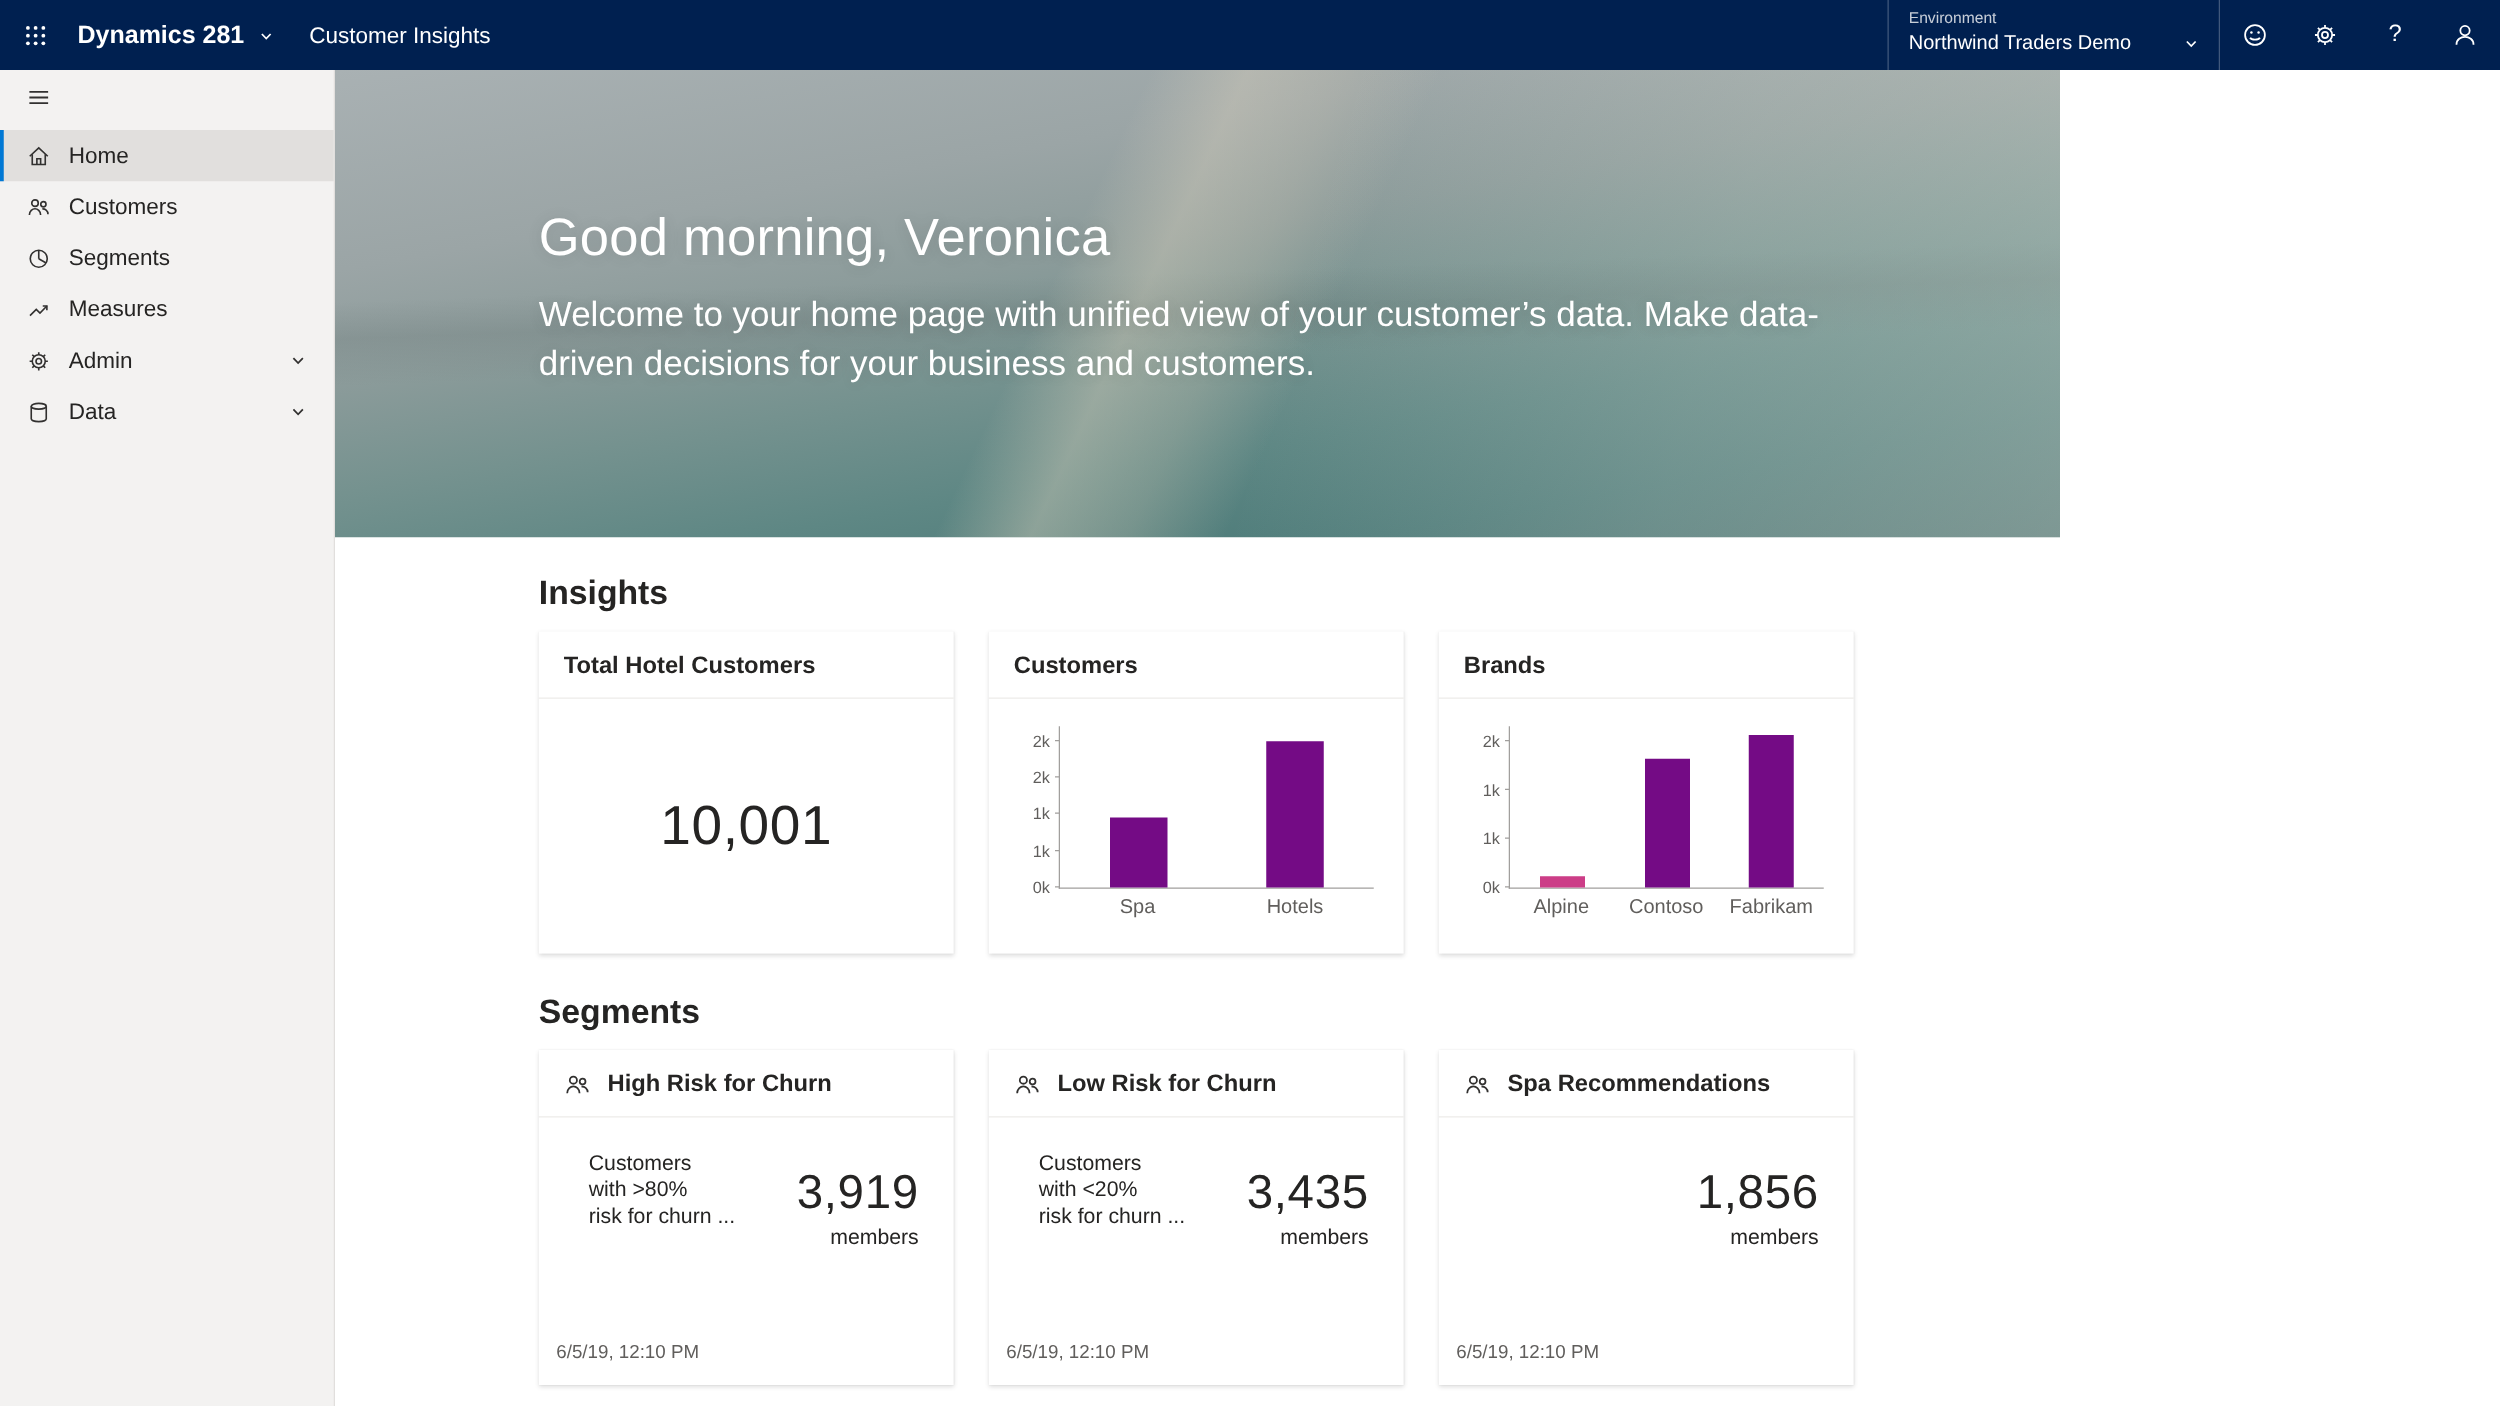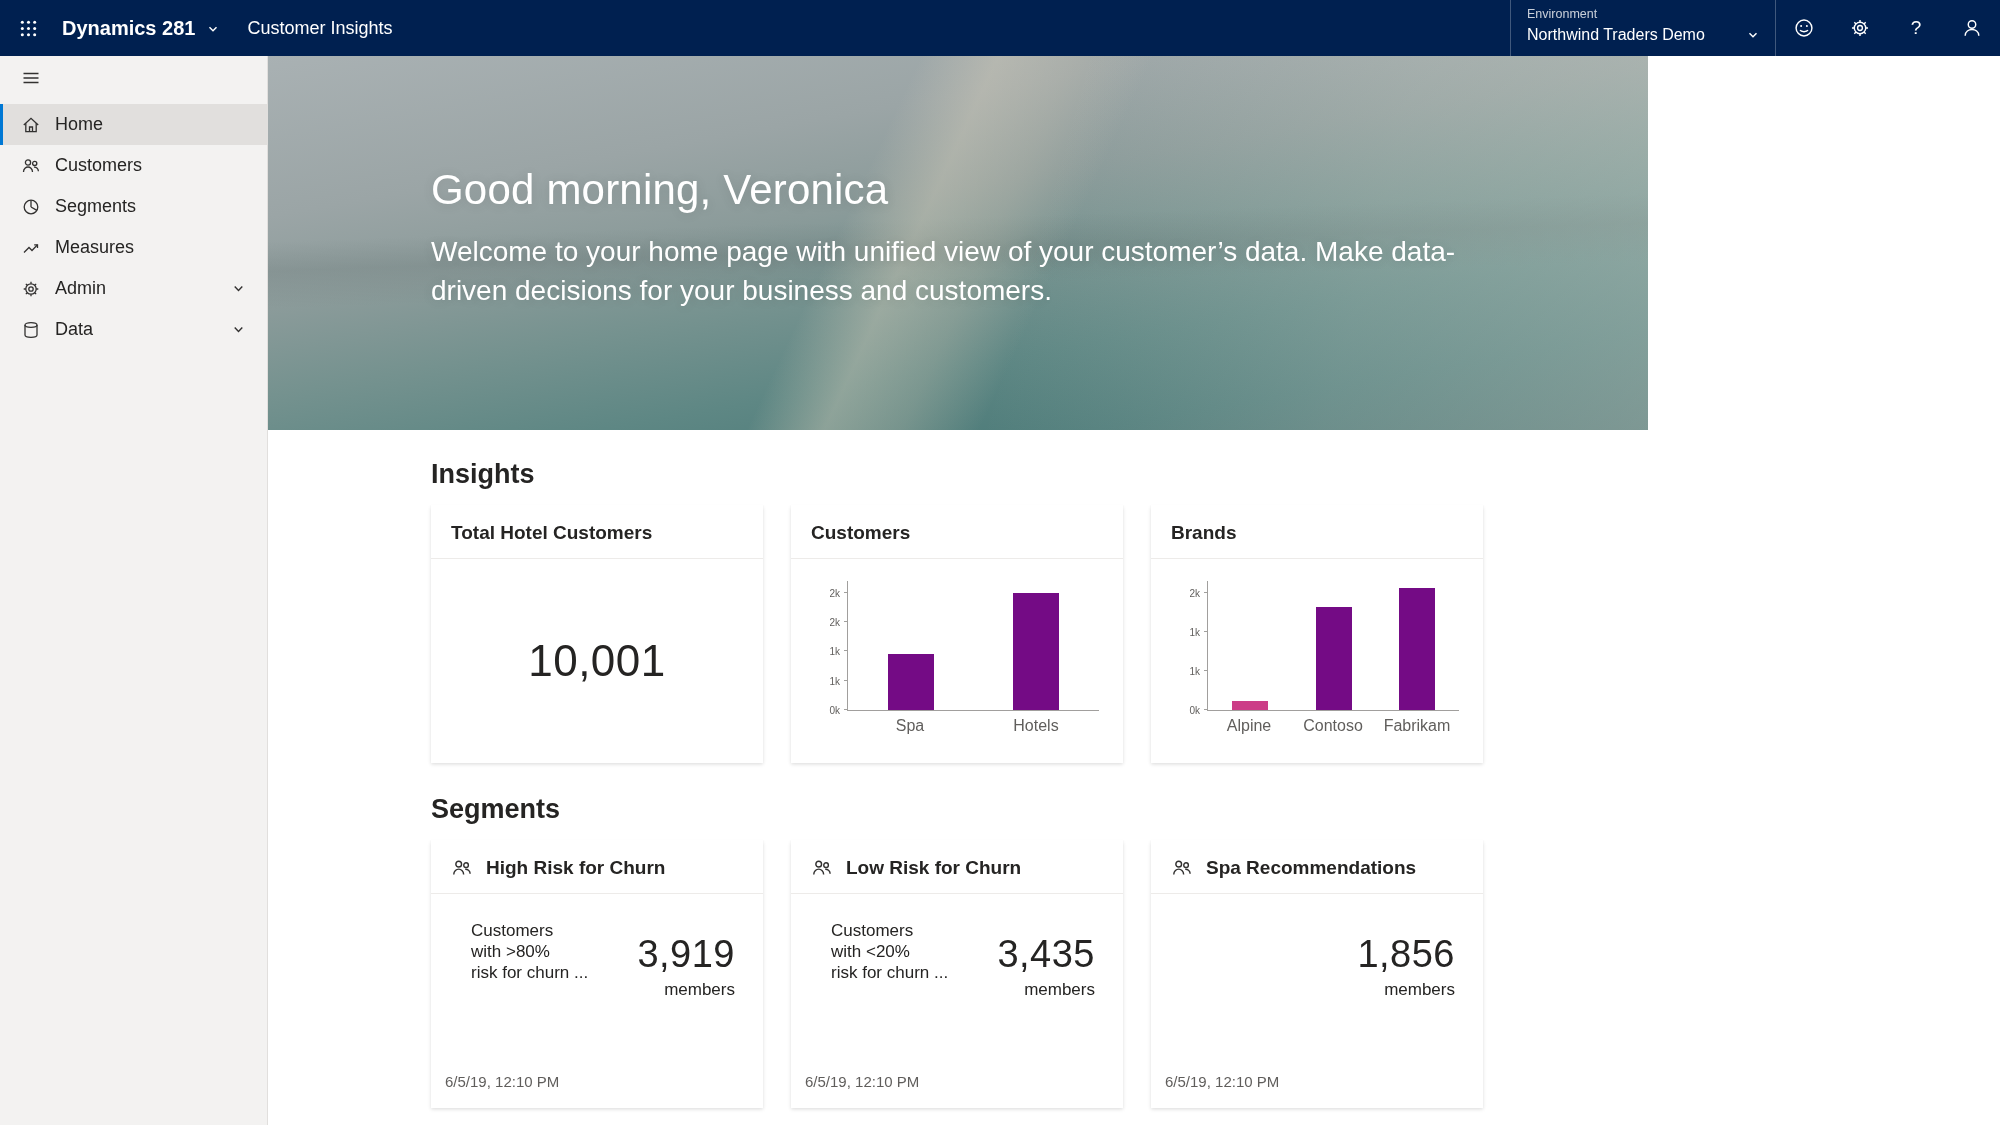--- a/index.html
+++ b/index.html
@@ -93,21 +93,21 @@
   .kpi-value { font-size:44px; font-weight:300; color:#252423; letter-spacing:.5px; }
   .card-foot { margin-top:auto; padding:0 20px 18px 14px; font-size:15px; color:#605e5c; }
 
   
   .chart { margin:22px 24px 0 56px; }
   .plot { position:relative; height:130px; border-left:1px solid #a19f9d; border-bottom:1px solid #a19f9d; }
   .bars { position:absolute; left:0; right:0; top:0; bottom:0; display:flex; align-items:flex-end; }
   .bar-col { flex:1; display:flex; align-items:flex-end; justify-content:center; height:100%; }
   .ytick {
     position:absolute; left:-46px; width:38px; text-align:right;
-    font-size:10px; line-height:13px; color:#605e5c; transform:translateY(50%);
+    font-size:13px; line-height:13px; color:#605e5c; transform:translateY(50%);
   }
   .ytickmark { position:absolute; left:-4px; width:4px; height:1px; background:#a19f9d; }
   .xlabels { display:flex; margin-top:6px; }
   .xlabel { flex:1; text-align:center; font-size:16px; color:#605e5c; }
 
   
   .seg-body { display:flex; justify-content:space-between; padding:26px 28px 0 40px; }
   .seg-desc { font-size:17px; line-height:21px; color:#252423; white-space:pre-line; max-width:150px; }
   .seg-numbers { text-align:right; margin-top:12px; }
   .seg-value { font-size:38px; font-weight:300; color:#252423; line-height:44px; letter-spacing:.5px; }

